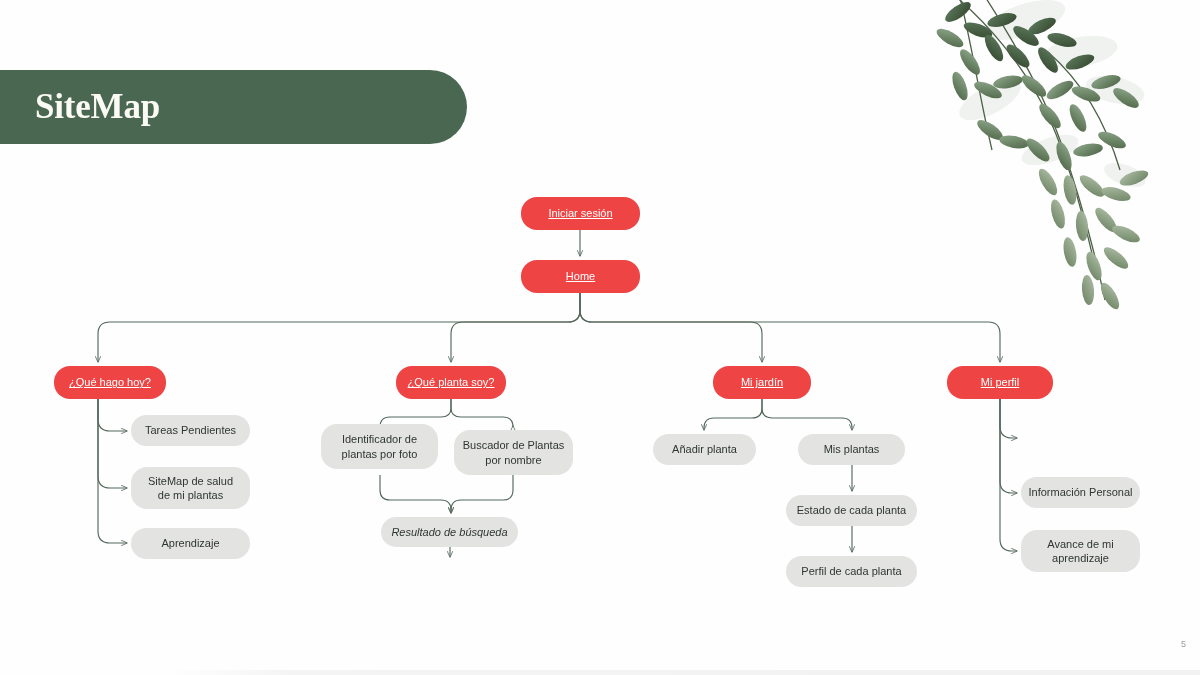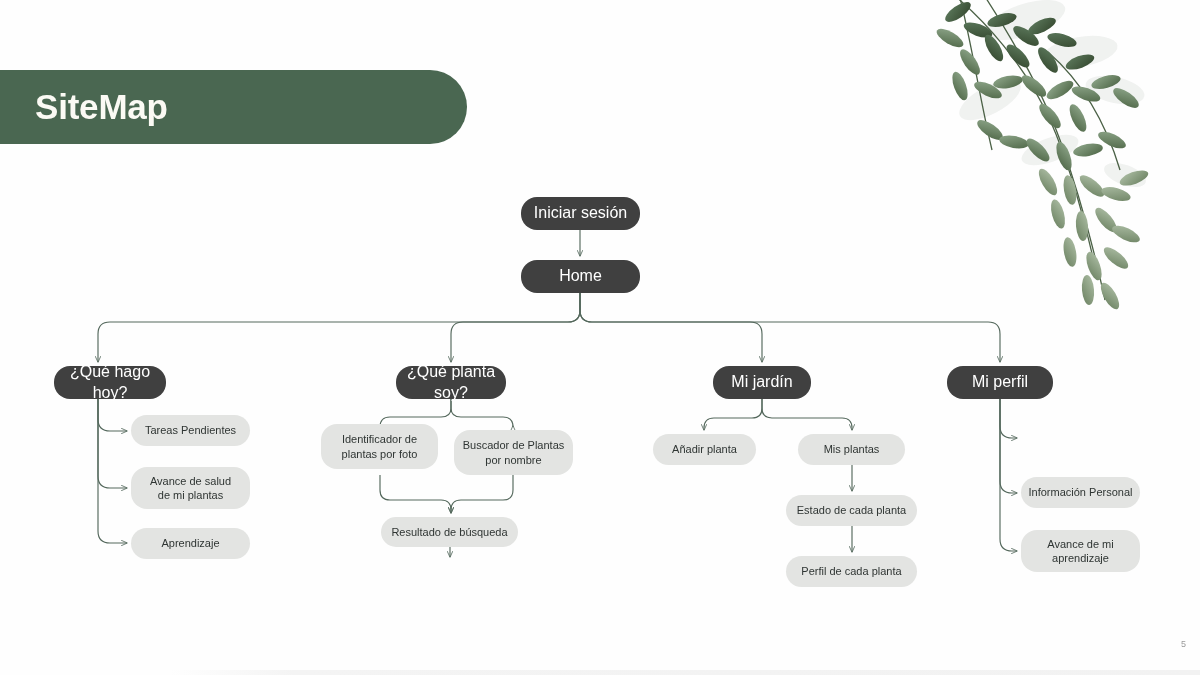--- a/index.html
+++ b/index.html
@@ -32,21 +32,21 @@
     width: 487px;
     height: 74px;
     background: #4a6751;
     border-radius: 0 40px 40px 0;
     display: flex;
     align-items: center;
   }
   #title-text {
     margin-left: 55px;
     color: #fbfaf4;
-    font-family: Liberation Sans, sans-serif;
+    font-family: Liberation Serif, serif;
     font-weight: 700;
     font-size: 35px;
     letter-spacing: -0.2px;
   }
 
   
   #diagram {
     position: absolute;
     left: 0; top: 0;
     width: 1200px;
@@ -66,23 +66,24 @@
     display: flex;
     align-items: center;
     justify-content: center;
     text-align: center;
     border-radius: 16px;
     line-height: 1.28;
     padding: 2px 6px;
     white-space: pre-line;
   }
   .node.green {
-    background: #404040;
+    background: #ef4444;
     color: #ffffff;
-    font-size: 16px;
+    font-size: 11px;
+    text-decoration: underline;
   }
   .node.gray {
     background: #e3e4e2;
     color: #2f3533;
     font-size: 11px;
   }
 
   
   #plant-decor {
     position: absolute;
@@ -249,28 +250,28 @@
       </g>
     </svg>
 
   <div class="node green" style="left: 521px; top: 197px; width: 119px; height: 33px;">Iniciar sesión</div>
       <div class="node green" style="left: 521px; top: 260px; width: 119px; height: 33px;">Home</div>
       <div class="node green" style="left: 54px; top: 366px; width: 112px; height: 33px;">¿Qué hago hoy?</div>
       <div class="node green" style="left: 396px; top: 366px; width: 110px; height: 33px;">¿Qué planta soy?</div>
       <div class="node green" style="left: 713px; top: 366px; width: 98px; height: 33px;">Mi jardín</div>
       <div class="node green" style="left: 947px; top: 366px; width: 106px; height: 33px; text-align: center;">Mi perfil</div>
       <div class="node gray" style="left: 131px; top: 415px; width: 119px; height: 31px;">Tareas Pendientes</div>
-      <div class="node gray" style="left: 131px; top: 467px; width: 119px; height: 42px;">Avance de salud
+      <div class="node gray" style="left: 131px; top: 467px; width: 119px; height: 42px;">SiteMap de salud
 de mi plantas</div>
       <div class="node gray" style="left: 131px; top: 528px; width: 119px; height: 31px;">Aprendizaje</div>
       <div class="node gray" style="left: 321px; top: 424px; width: 117px; height: 45px;">Identificador de
 plantas por foto</div>
       <div class="node gray" style="left: 454px; top: 430px; width: 119px; height: 45px;">Buscador de Plantas
 por nombre</div>
-      <div class="node gray" style="left: 381px; top: 517px; width: 137px; height: 30px;">Resultado de búsqueda</div>
+      <div class="node gray" style="left: 381px; top: 517px; width: 137px; height: 30px; font-style: italic;">Resultado de búsqueda</div>
       <div class="node gray" style="left: 653px; top: 434px; width: 103px; height: 31px;">Añadir planta</div>
       <div class="node gray" style="left: 798px; top: 434px; width: 107px; height: 31px;">Mis plantas</div>
       <div class="node gray" style="left: 786px; top: 495px; width: 131px; height: 31px;">Estado de cada planta</div>
       <div class="node gray" style="left: 786px; top: 556px; width: 131px; height: 31px;">Perfil de cada planta</div>
       <div class="node gray" style="left: 1021px; top: 477px; width: 119px; height: 31px;">Información Personal</div>
       <div class="node gray" style="left: 1021px; top: 530px; width: 119px; height: 42px;">Avance de mi
 aprendizaje</div>
     </div>
 
   <div id="page-number">5</div>

